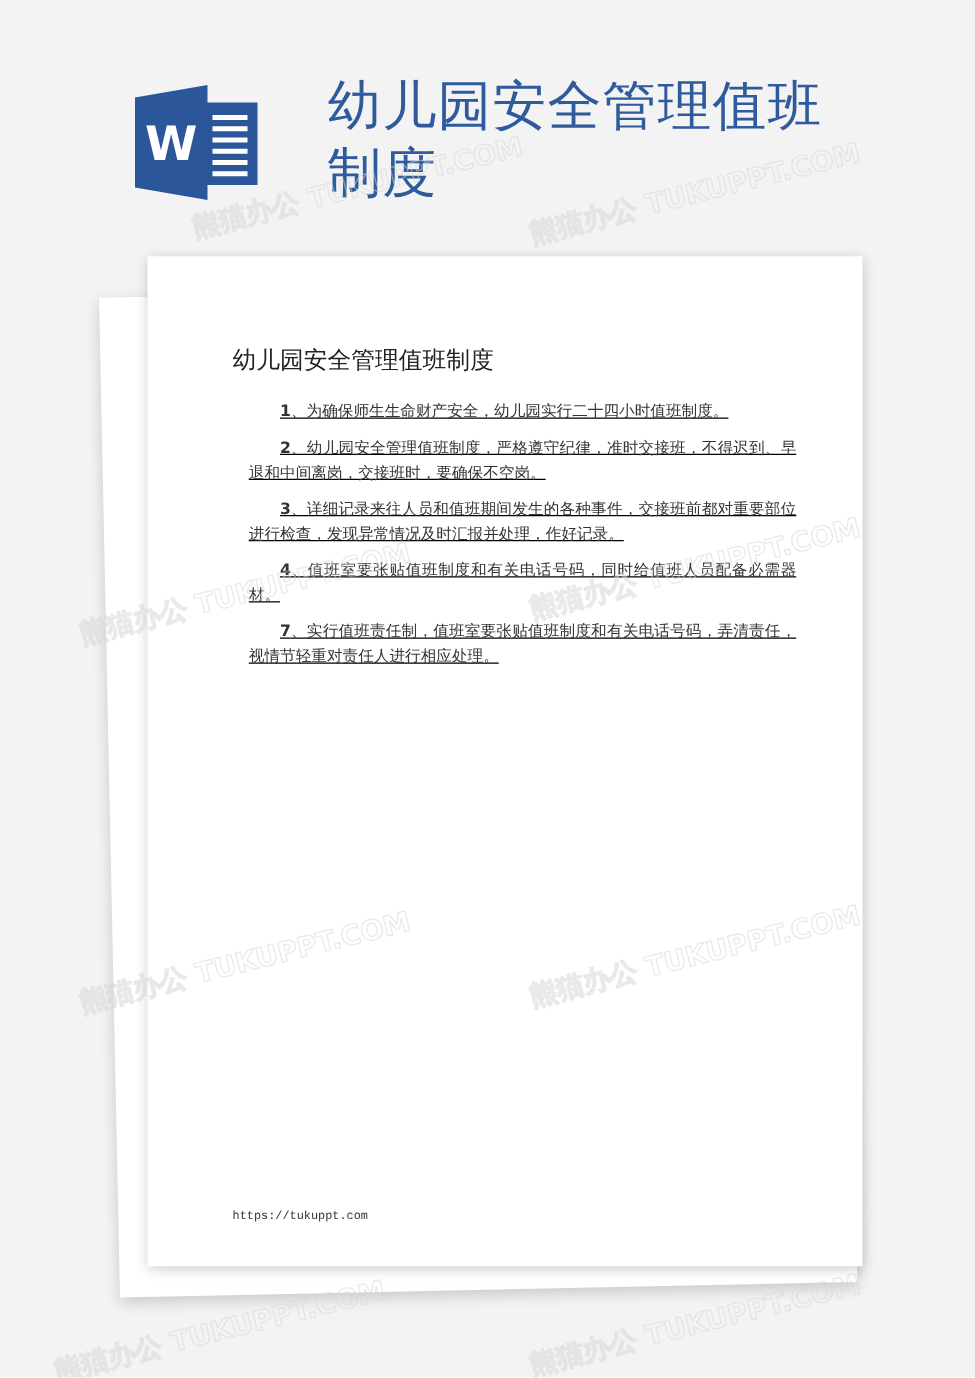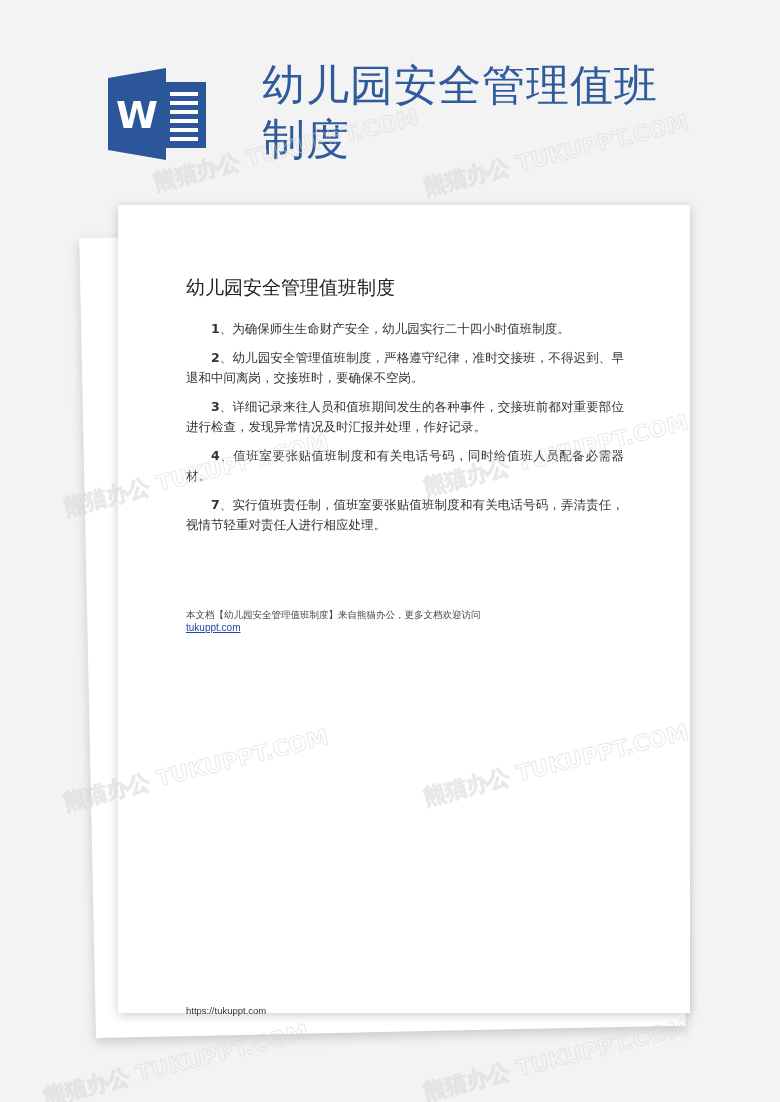--- a/index.html
+++ b/index.html
@@ -24,31 +24,31 @@
   .page {
     position: absolute; left: 118px; top: 205px; width: 572px; height: 808px;
     background: #fff;
     box-shadow: 0 2px 10px rgba(0,0,0,0.2);
   }
   .doc-title {
     position: absolute; left: 68px; top: 70px;
     font-family: "DejaVu Sans", "Liberation Sans", sans-serif;
     font-size: 19px; color: #222;
   }
-  .paras { position: absolute; left: 68px; top: 114px; width: 438px; }
+  .paras { position: absolute; left: 81px; top: 114px; width: 438px; text-decoration: underline; }
   .para {
     font-size: 12.5px; line-height: 20px; color: #333; margin: 0 0 9px 0;
     text-indent: 25px; text-align: justify;
   }
   .para .num { font-family: "DejaVu Sans", "Liberation Sans", sans-serif; font-weight: bold; }
   .footer-note { position: absolute; left: 68px; top: 403px; font-size: 9.5px; color: #444; line-height: 13px; }
   .footer-link { color: #2643a6; text-decoration: underline; font-family: "Liberation Sans", sans-serif; font-size: 10px; }
   .page-url {
-    position: absolute; left: 68px; top: 800px;
-    font-family: Liberation Sans, sans-serif; font-size: 9.5px; color: #333;
+    position: absolute; left: 68px; top: 762px;
+    font-family: Liberation Mono, monospace; font-size: 9.5px; color: #333;
   }
   .wm {
     position: absolute; font-family: "DejaVu Sans", "Liberation Sans", sans-serif;
     font-size: 22px; font-weight: bold; color: rgba(200,200,200,0.35);
     transform: rotate(-14deg); white-space: nowrap; pointer-events: none;
     -webkit-text-stroke: 1px rgba(215,215,215,0.55); color: transparent;
   }
 </style>
 </head>
 <body>
@@ -79,24 +79,20 @@
   <div class="doc-title">幼儿园安全管理值班制度</div>
 
   <div class="paras">
     <p class="para"><span class="num">1</span><span>、为确保师生生命财产安全，幼儿园实行二十四小时值班制度。</span></p>
     <p class="para"><span class="num">2</span><span>、幼儿园安全管理值班制度，严格遵守纪律，准时交接班，不得迟到、早退和中间离岗，交接班时，要确保不空岗。</span></p>
     <p class="para"><span class="num">3</span><span>、详细记录来往人员和值班期间发生的各种事件，交接班前都对重要部位进行检查，发现异常情况及时汇报并处理，作好记录。</span></p>
     <p class="para"><span class="num">4</span><span>、值班室要张贴值班制度和有关电话号码，同时给值班人员配备必需器材。</span></p>
     <p class="para"><span class="num">7</span><span>、实行值班责任制，值班室要张贴值班制度和有关电话号码，弄清责任，视情节轻重对责任人进行相应处理。</span></p>
   </div>
 
-  <div class="footer-note">
-    <div>本文档【幼儿园安全管理值班制度】来自熊猫办公，更多文档欢迎访问</div>
-    <a class="footer-link">tukuppt.com</a>
-  </div>
 
   <div class="page-url">https://tukuppt.com</div>
 </div>
 
 <div class="wm" style="left:60px; top:460px;">熊猫办公 TUKUPPT.COM</div>
 <div class="wm" style="left:420px; top:440px;">熊猫办公 TUKUPPT.COM</div>
 <div class="wm" style="left:60px; top:755px;">熊猫办公 TUKUPPT.COM</div>
 <div class="wm" style="left:420px; top:750px;">熊猫办公 TUKUPPT.COM</div>
 <div class="wm" style="left:40px; top:1050px;">熊猫办公 TUKUPPT.COM</div>
 <div class="wm" style="left:420px; top:1045px;">熊猫办公 TUKUPPT.COM</div>

